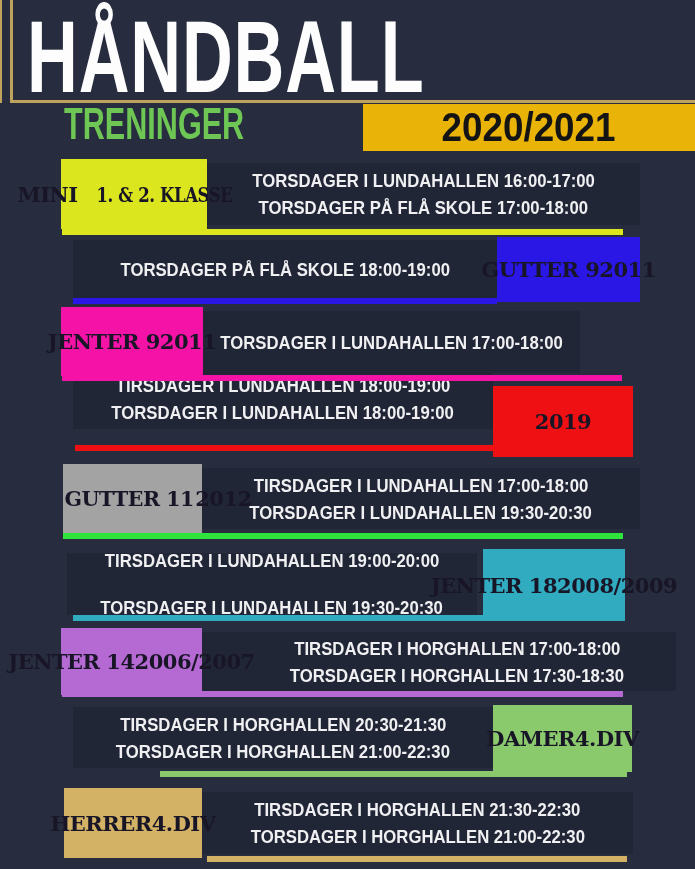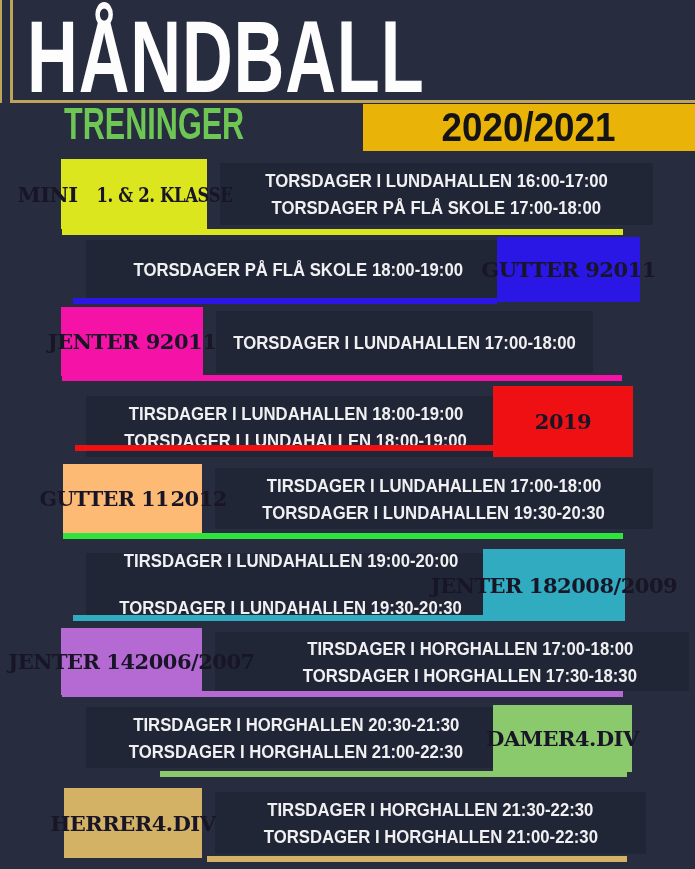--- a/index.html
+++ b/index.html
@@ -34,21 +34,21 @@
     background:#eab308;display:flex;align-items:center;justify-content:center;
     z-index:4;
   }
   .season-box span{
     font-size:40px;font-weight:bold;color:#141414;letter-spacing:0;
     transform:scaleX(0.92);white-space:nowrap;display:inline-block;
   }
   
   .panel{
     position:absolute;background:#212637;
-    display:flex;flex-direction:column;align-items:center;justify-content:center;margin-left:13px;
+    display:flex;flex-direction:column;align-items:center;justify-content:center;
   }
   .sched-line{
     display:inline-block;white-space:nowrap;
     color:#f0f0f2;font-size:19px;line-height:27px;font-weight:600;
     transform:scaleX(0.88);transform-origin:center;
   }
   .label-box{
     position:absolute;
     display:flex;flex-direction:row;align-items:center;justify-content:center;
     z-index:3;
@@ -103,42 +103,42 @@
         <div class="panel" style="left: 203px; top: 311px; width: 377px; height: 62px;">
           <span class="sched-line">TORSDAGER I LUNDAHALLEN 17:00-18:00</span>
         </div>
         <div class="label-box" style="left: 61px; top: 307px; width: 142px; height: 69px; background: rgb(245, 19, 167);">
           <span class="label-line">JENTER 9</span>
           <span class="label-line">2011</span>
         </div>
       </div>
       <div>
         <div class="underline" style="left: 75px; top: 445px; width: 418px; background: rgb(239, 16, 19);"></div>
-        <div class="panel" style="left: 73px; top: 396px; width: 420px; height: 61px;">
+        <div class="panel" style="left: 73px; top: 368px; width: 420px; height: 61px;">
           <span class="sched-line">TIRSDAGER I LUNDAHALLEN 18:00-19:00</span>
           <span class="sched-line">TORSDAGER I LUNDAHALLEN 18:00-19:00</span>
         </div>
         <div class="label-box" style="left: 493px; top: 386px; width: 140px; height: 71px; background: rgb(239, 16, 19);">
           <span class="label-line">2019</span>
         </div>
       </div>
       <div>
         <div class="underline" style="left: 63px; top: 533px; width: 560px; background: rgb(46, 227, 60);"></div>
         <div class="panel" style="left: 202px; top: 468px; width: 438px; height: 61px;">
           <span class="sched-line">TIRSDAGER I LUNDAHALLEN 17:00-18:00</span>
           <span class="sched-line">TORSDAGER I LUNDAHALLEN 19:30-20:30</span>
         </div>
-        <div class="label-box" style="left: 63px; top: 464px; width: 139px; height: 69px; background: #fdba74;">
+        <div class="label-box" style="left: 63px; top: 464px; width: 139px; height: 69px; background: #a3a3a3; justify-content: space-between;">
           <span class="label-line" style="transform: scaleX(0.977);">GUTTER 11</span>
           <span class="label-line">2012</span>
         </div>
       </div>
       <div>
         <div class="underline" style="left: 73px; top: 615px; width: 410px; background: rgb(49, 171, 192);"></div>
-        <div class="panel" style="left: 73px; top: 553px; width: 410px; height: 62px; gap: 20px;">
+        <div class="panel" style="left: 67px; top: 553px; width: 410px; height: 62px; gap: 20px;">
           <span class="sched-line">TIRSDAGER I LUNDAHALLEN 19:00-20:00</span>
           <span class="sched-line">TORSDAGER I LUNDAHALLEN 19:30-20:30</span>
         </div>
         <div class="label-box" style="left: 483px; top: 549px; width: 142px; height: 72px; background: rgb(49, 171, 192);">
           <span class="label-line">JENTER 18</span>
           <span class="label-line">2008/2009</span>
         </div>
       </div>
       <div>
         <div class="underline" style="left: 62px; top: 691px; width: 561px; background: rgb(180, 105, 211);"></div>

